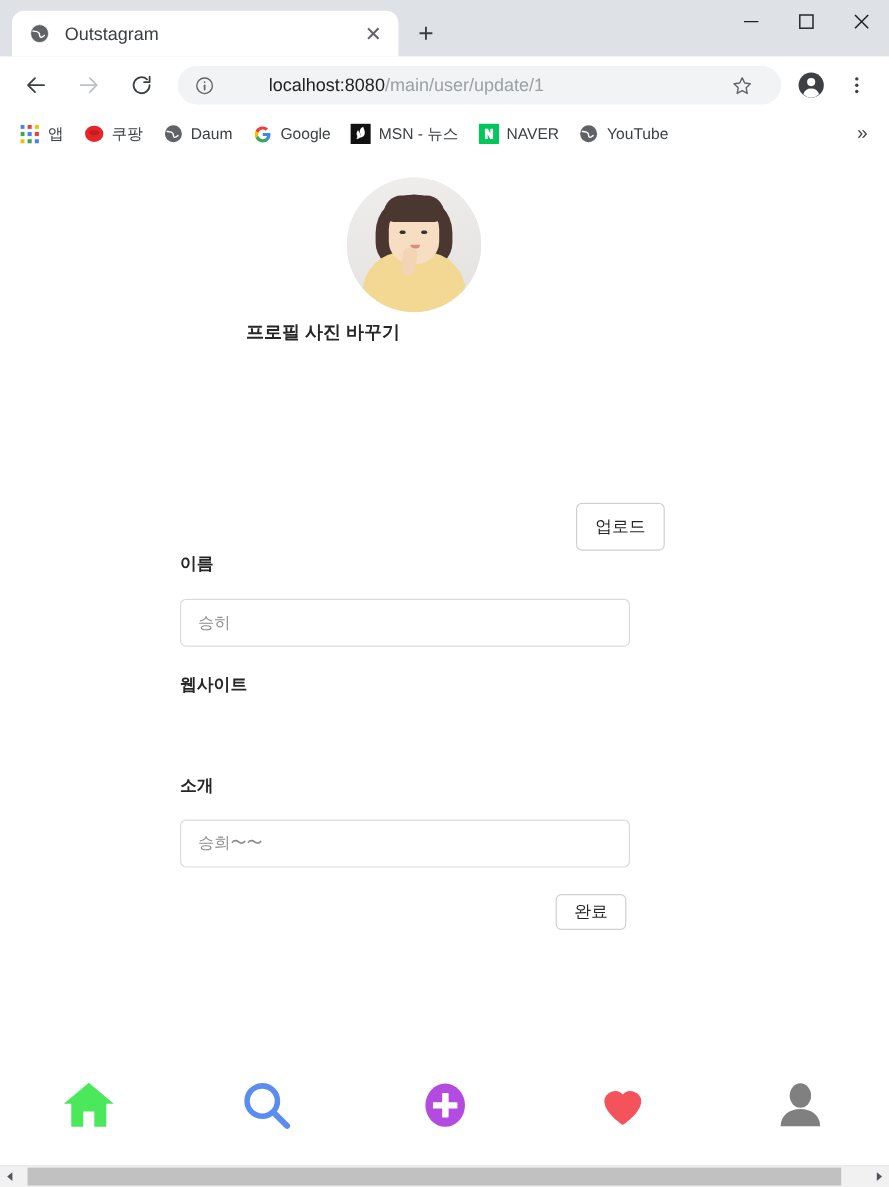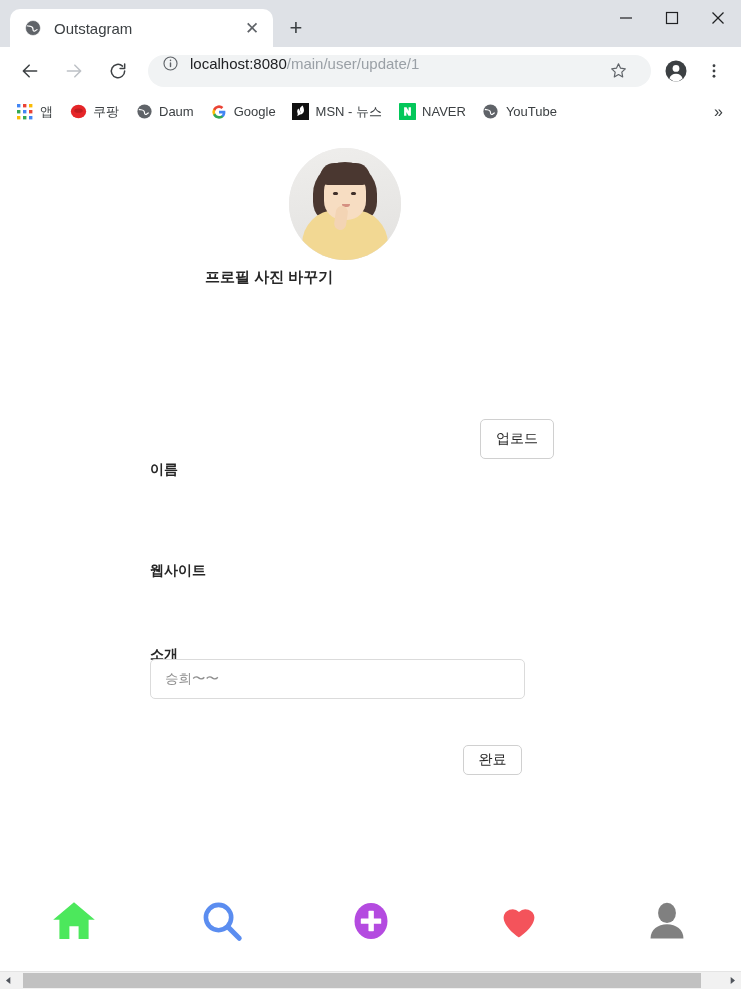--- a/index.html
+++ b/index.html
@@ -27,21 +27,21 @@
   .titlebar {
     height: 47px;
     background: #dee1e6;
     display: flex;
     align-items: flex-end;
     position: relative;
     flex: none;
   }
   .tab {
     margin-left: 10px;
-    width: 263px;
+    width: 322px;
     height: 38px;
     background: #ffffff;
     border-radius: 10px 10px 0 0;
     display: flex;
     align-items: center;
     padding: 0 10px 0 14px;
     box-sizing: border-box;
   }
   .tab-favicon {
     width: 18px;
@@ -121,25 +121,26 @@
     justify-content: center;
     border-radius: 50%;
     flex: none;
   }
   .omnibox {
     flex: 1;
     height: 32px;
     background: #f1f3f4;
     border-radius: 16px;
     display: flex;
-    align-items: flex-start;
+    align-items: center;
     padding: 0 14px;
     margin: 0 6px 0 8px;
     box-sizing: border-box;
     min-width: 0;
+    gap: 34px;
   }
   .omnibox-info {
     width: 17px;
     height: 17px;
     flex: none;
     margin-right: 11px;
     display: flex;
     align-items: center;
     justify-content: center;
   }
@@ -628,25 +629,26 @@
           <div class="av-eye r"></div>
           <div class="av-mouth"></div>
           <div class="av-hand"></div>
         </div>
       </div>
 
       <div class="change-photo">프로필 사진 바꾸기</div>
       <div class="upload-btn">업로드</div>
 
       <div class="field-label" style="top:332px">이름</div>
+      <div class="field-input" style="top:370px">승히</div>
 
       <div class="field-label" style="top:433px">웹사이트</div>
 
       <div class="field-label" style="top:517px">소개</div>
-      <div class="field-input" style="top:530px">승희〜〜</div>
+      <div class="field-input" style="top:554px">승희〜〜</div>
 
       <div class="submit-btn">완료</div>
 
       <div class="bottomnav">
         <div class="nav-item">
           <span>
             <svg width="48" height="48" viewBox="0 0 24 24">
                 <path d="M12 2.6L1.6 11.4h3.1V21h5V14.6h4.6V21h5v-9.6h3.1z" fill="#4ce85c"></path>
               </svg>
           </span>

